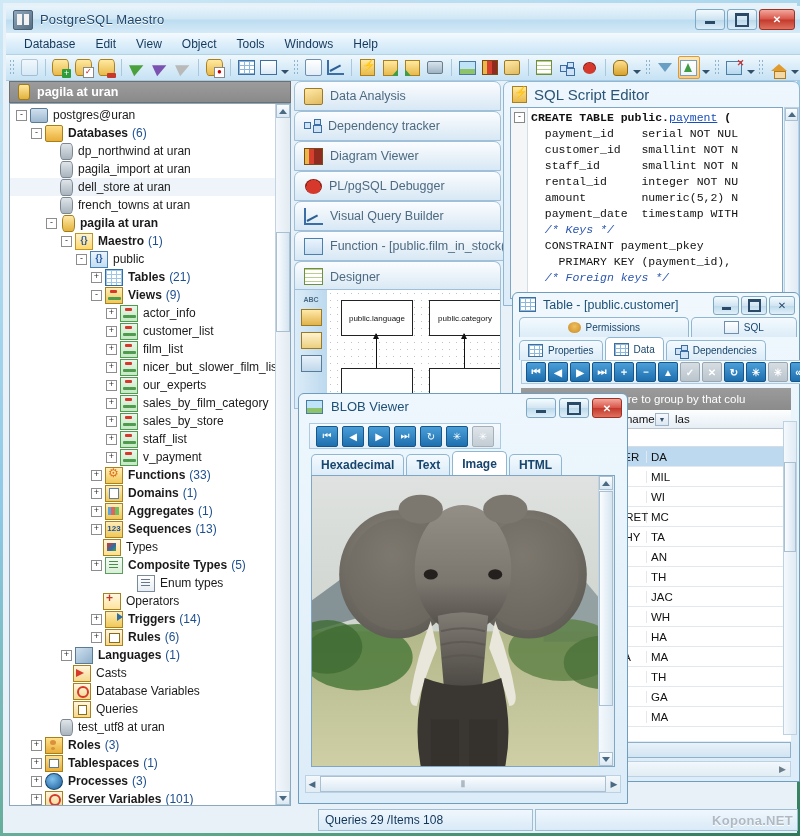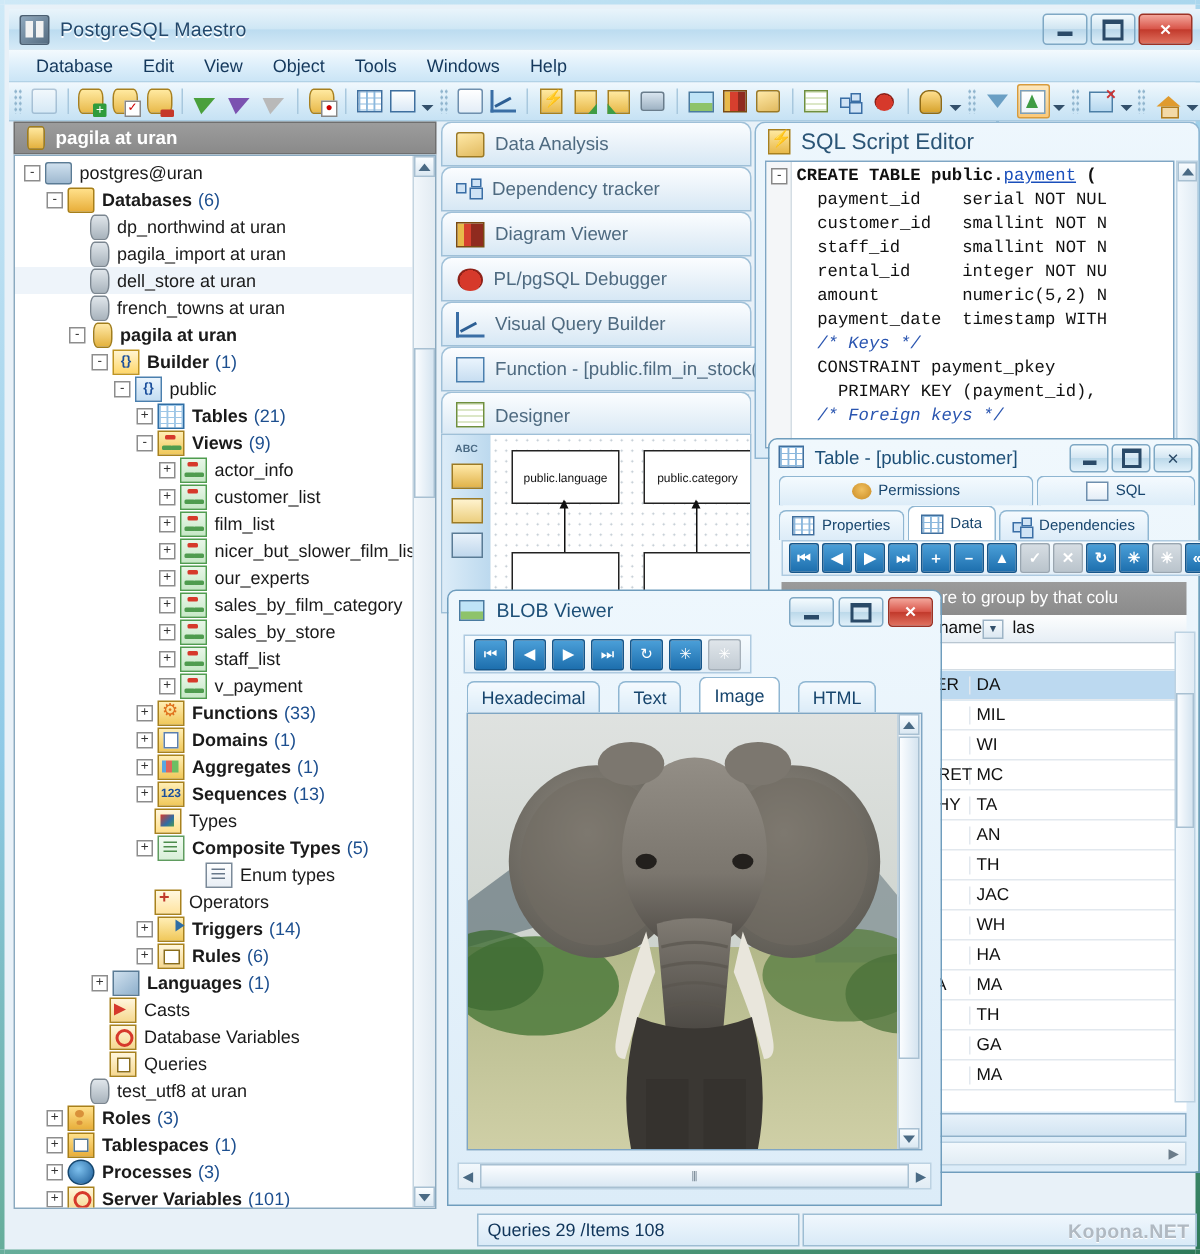--- a/index.html
+++ b/index.html
@@ -325,21 +325,21 @@
     border-color:#9c3225;color:#fff;font-weight:bold;font-size:10px;}
   .blobnav{position:absolute;left:10px;top:29px;height:26px;display:flex;align-items:center;
     background:linear-gradient(180deg,#f6fbfe,#e3eff8);border:1px solid #aecae0;padding:0 4px;box-sizing:border-box;}
   .bnb{width:20px;height:19px;margin:0 2px;border-radius:2px;
     background:linear-gradient(180deg,#4b9fd8,#1d6fae);border:1px solid #16568a;
     display:flex;align-items:center;justify-content:center;color:#fff;font-size:10px;}
   .bnb.dim{background:linear-gradient(180deg,#dfe5ea,#c3ccd4);border-color:#a6b0b9;color:#fff;}
   .blobtabs{position:absolute;left:12px;top:59px;display:flex;align-items:flex-end;height:22px;}
   .btab{height:20px;border:1px solid #8fb6d2;border-bottom:none;border-radius:5px 5px 0 0;
     background:linear-gradient(180deg,#f4fafe,#dcecf8);display:flex;align-items:center;
-    padding:0 9px;margin-right:12px;color:#17456d;font-size:12px;}
+    padding:0 9px;margin-right:2px;color:#17456d;font-size:12px;font-weight:bold;}
   .btab.active{background:#fff;height:23px;}
   .blobimgbox{position:absolute;left:12px;top:81px;right:12px;bottom:36px;background:#fff;border:1px solid #7fa6c4;overflow:hidden;}
   .imgscroll{position:absolute;right:0;top:0;width:15px;height:100%;background:linear-gradient(90deg,#f4f9fd,#e0ebf4);border-left:1px solid #c3d4e0;}
   .blobhsb{position:absolute;left:6px;right:6px;bottom:10px;height:18px;
     background:linear-gradient(180deg,#f2f8fc,#e1ecf4);border:1px solid #bcd2e2;box-sizing:border-box;
     display:flex;align-items:center;}
   .hthumb{height:14px;background:linear-gradient(180deg,#fbfdff,#dae8f3);border:1px solid #a8c0d2;
     display:flex;align-items:center;justify-content:center;color:#6b7c8a;font-size:9px;}
 
   
@@ -525,21 +525,21 @@
           <span>french_towns at uran</span>
         </div>
         <div class="trow" style="padding-left: 36px;">
           <div class="tog">-</div>
           <div class="tico i-db-yel"></div>
           <span class="bold">pagila at uran</span>
         </div>
         <div class="trow" style="padding-left: 51px;">
           <div class="tog">-</div>
           <div class="tico i-schema">{}</div>
-          <span class="bold">Builder</span>
+          <span class="bold">Maestro</span>
           <span class="cnt">(1)</span>
         </div>
         <div class="trow" style="padding-left: 66px;">
           <div class="tog">-</div>
           <div class="tico i-schema2">{}</div>
           <span>public</span>
         </div>
         <div class="trow" style="padding-left: 81px;">
           <div class="tog">+</div>
           <div class="tico i-tables"></div>

